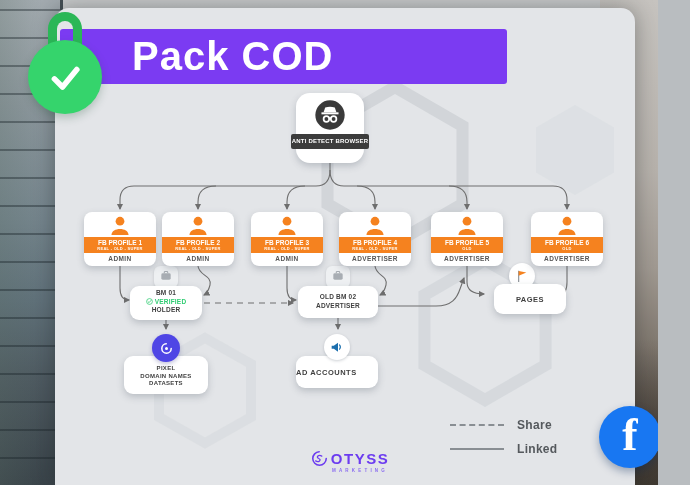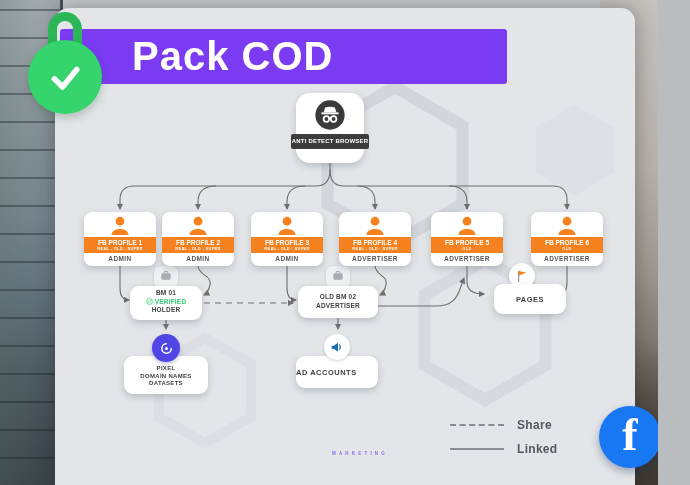--- a/index.html
+++ b/index.html
@@ -284,20 +284,27 @@
       <div class="lg-dash"></div>
       <div class="lg-label">Share</div>
     </div>
     <div class="legend-row">
       <div class="lg-solid"></div>
       <div class="lg-label">Linked</div>
     </div>
   </div>
 
   <div class="brand">
+    <div class="brand-row">
+      <svg width="17" height="17" viewBox="0 0 24 24">
+        <circle cx="12" cy="12" r="9.5" fill="none" stroke="#6c3cf0" stroke-width="2.2" stroke-dasharray="44 16" stroke-linecap="round"></circle>
+        <path d="M15.2,8.6 q-3.2,-2 -5.4,0 q-2,2 1,3.4 q3.2,1.4 1.2,3.4 q-2.2,2 -5.4,0" fill="none" stroke="#6c3cf0" stroke-width="1.9" stroke-linecap="round"></path>
+      </svg>
+      <span class="brand-name">OTYSS</span>
+    </div>
     <div class="brand-sub">MARKETING</div>
   </div>
 
   <div class="fb" style="background:#1877f2">
       <span>f</span>
     </div>
 
 </div>
 
 </body></html>

